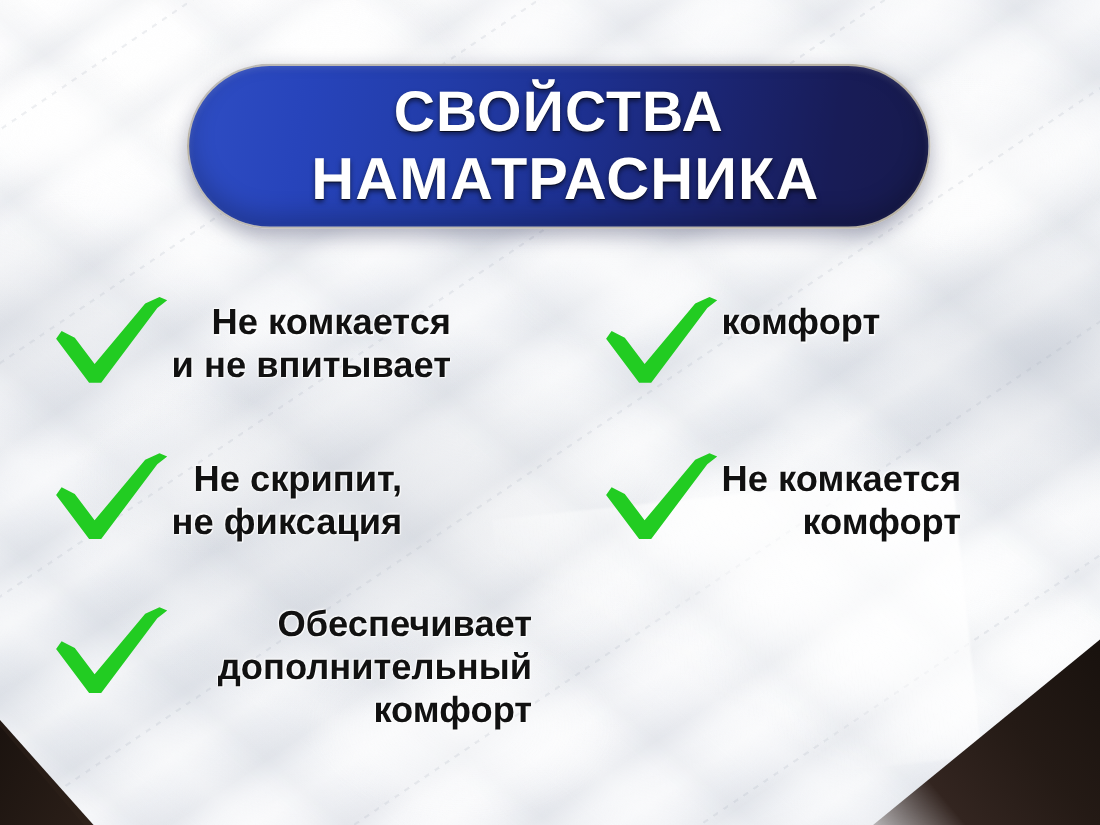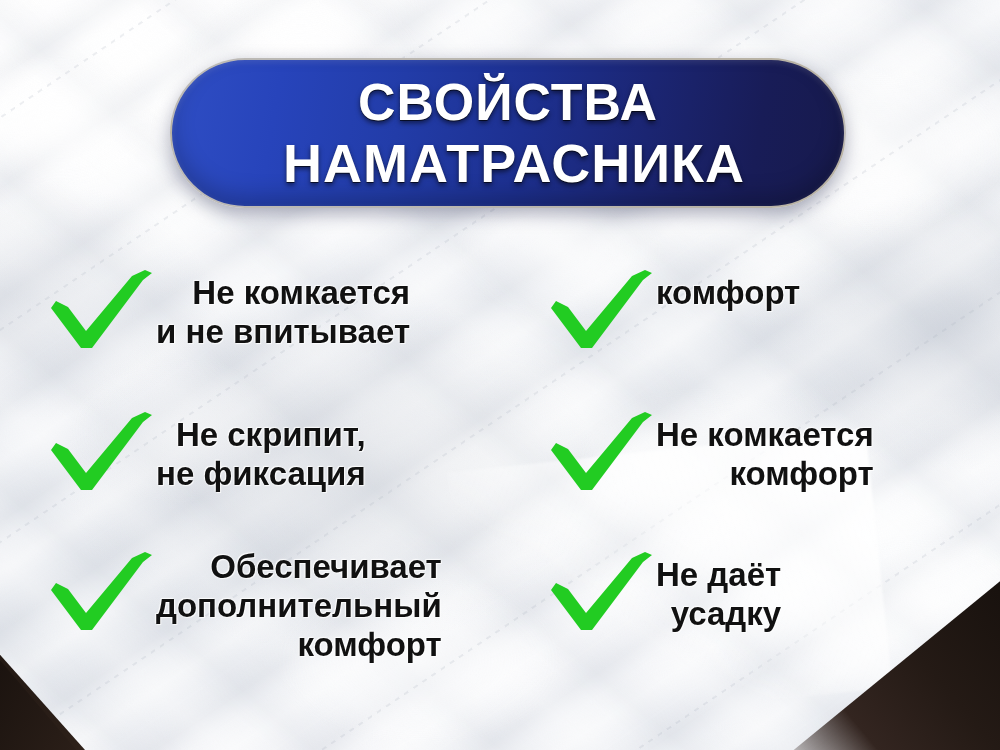--- a/index.html
+++ b/index.html
@@ -190,21 +190,21 @@
   }
   .feature {
     position: absolute;
     display: flex;
     align-items: flex-start;
   }
   .col-left  { left: 48px;  width: 470px; }
   .col-right { left: 548px; width: 440px; }
   .row-1 { top: 6px; }
   .row-2 { top: 148px; }
-  .row-3 { top: 288px; }
+  .row-3 { top: 288px; gap: 42px; }
 
   .check {
     width: 108px;
     height: 84px;
     flex: 0 0 108px;
     margin-top: 4px;
   }
   .check svg { display: block; width: 100%; height: 100%; }
 
   .feature-text {
@@ -298,26 +298,15 @@
           <path d="M3 40 L8 33 L20 39 L38 63 L84 8 L97 2 L104 5 L95 12 L44 80 L33 80 Z" fill="#22cc22"></path>
         </svg>
       </span>
       <div class="feature-text">
         <span class="ln">Обеспечивает</span>
         <span class="ln">дополнительный</span>
         <span class="ln">комфорт</span>
       </div>
     </div>
 
-    <div class="feature col-right row-3">
-      <span class="check">
-        <svg viewBox="0 0 108 84" xmlns="http://www.w3.org/2000/svg" aria-hidden="true">
-          <path d="M3 40 L8 33 L20 39 L38 63 L84 8 L97 2 L104 5 L95 12 L44 80 L33 80 Z" fill="#22cc22"></path>
-        </svg>
-      </span>
-      <div class="feature-text">
-        <span class="ln">Не даёт</span>
-        <span class="ln">усадку</span>
-      </div>
-    </div>
 
   </div>
 </div>
 
 </body></html>

